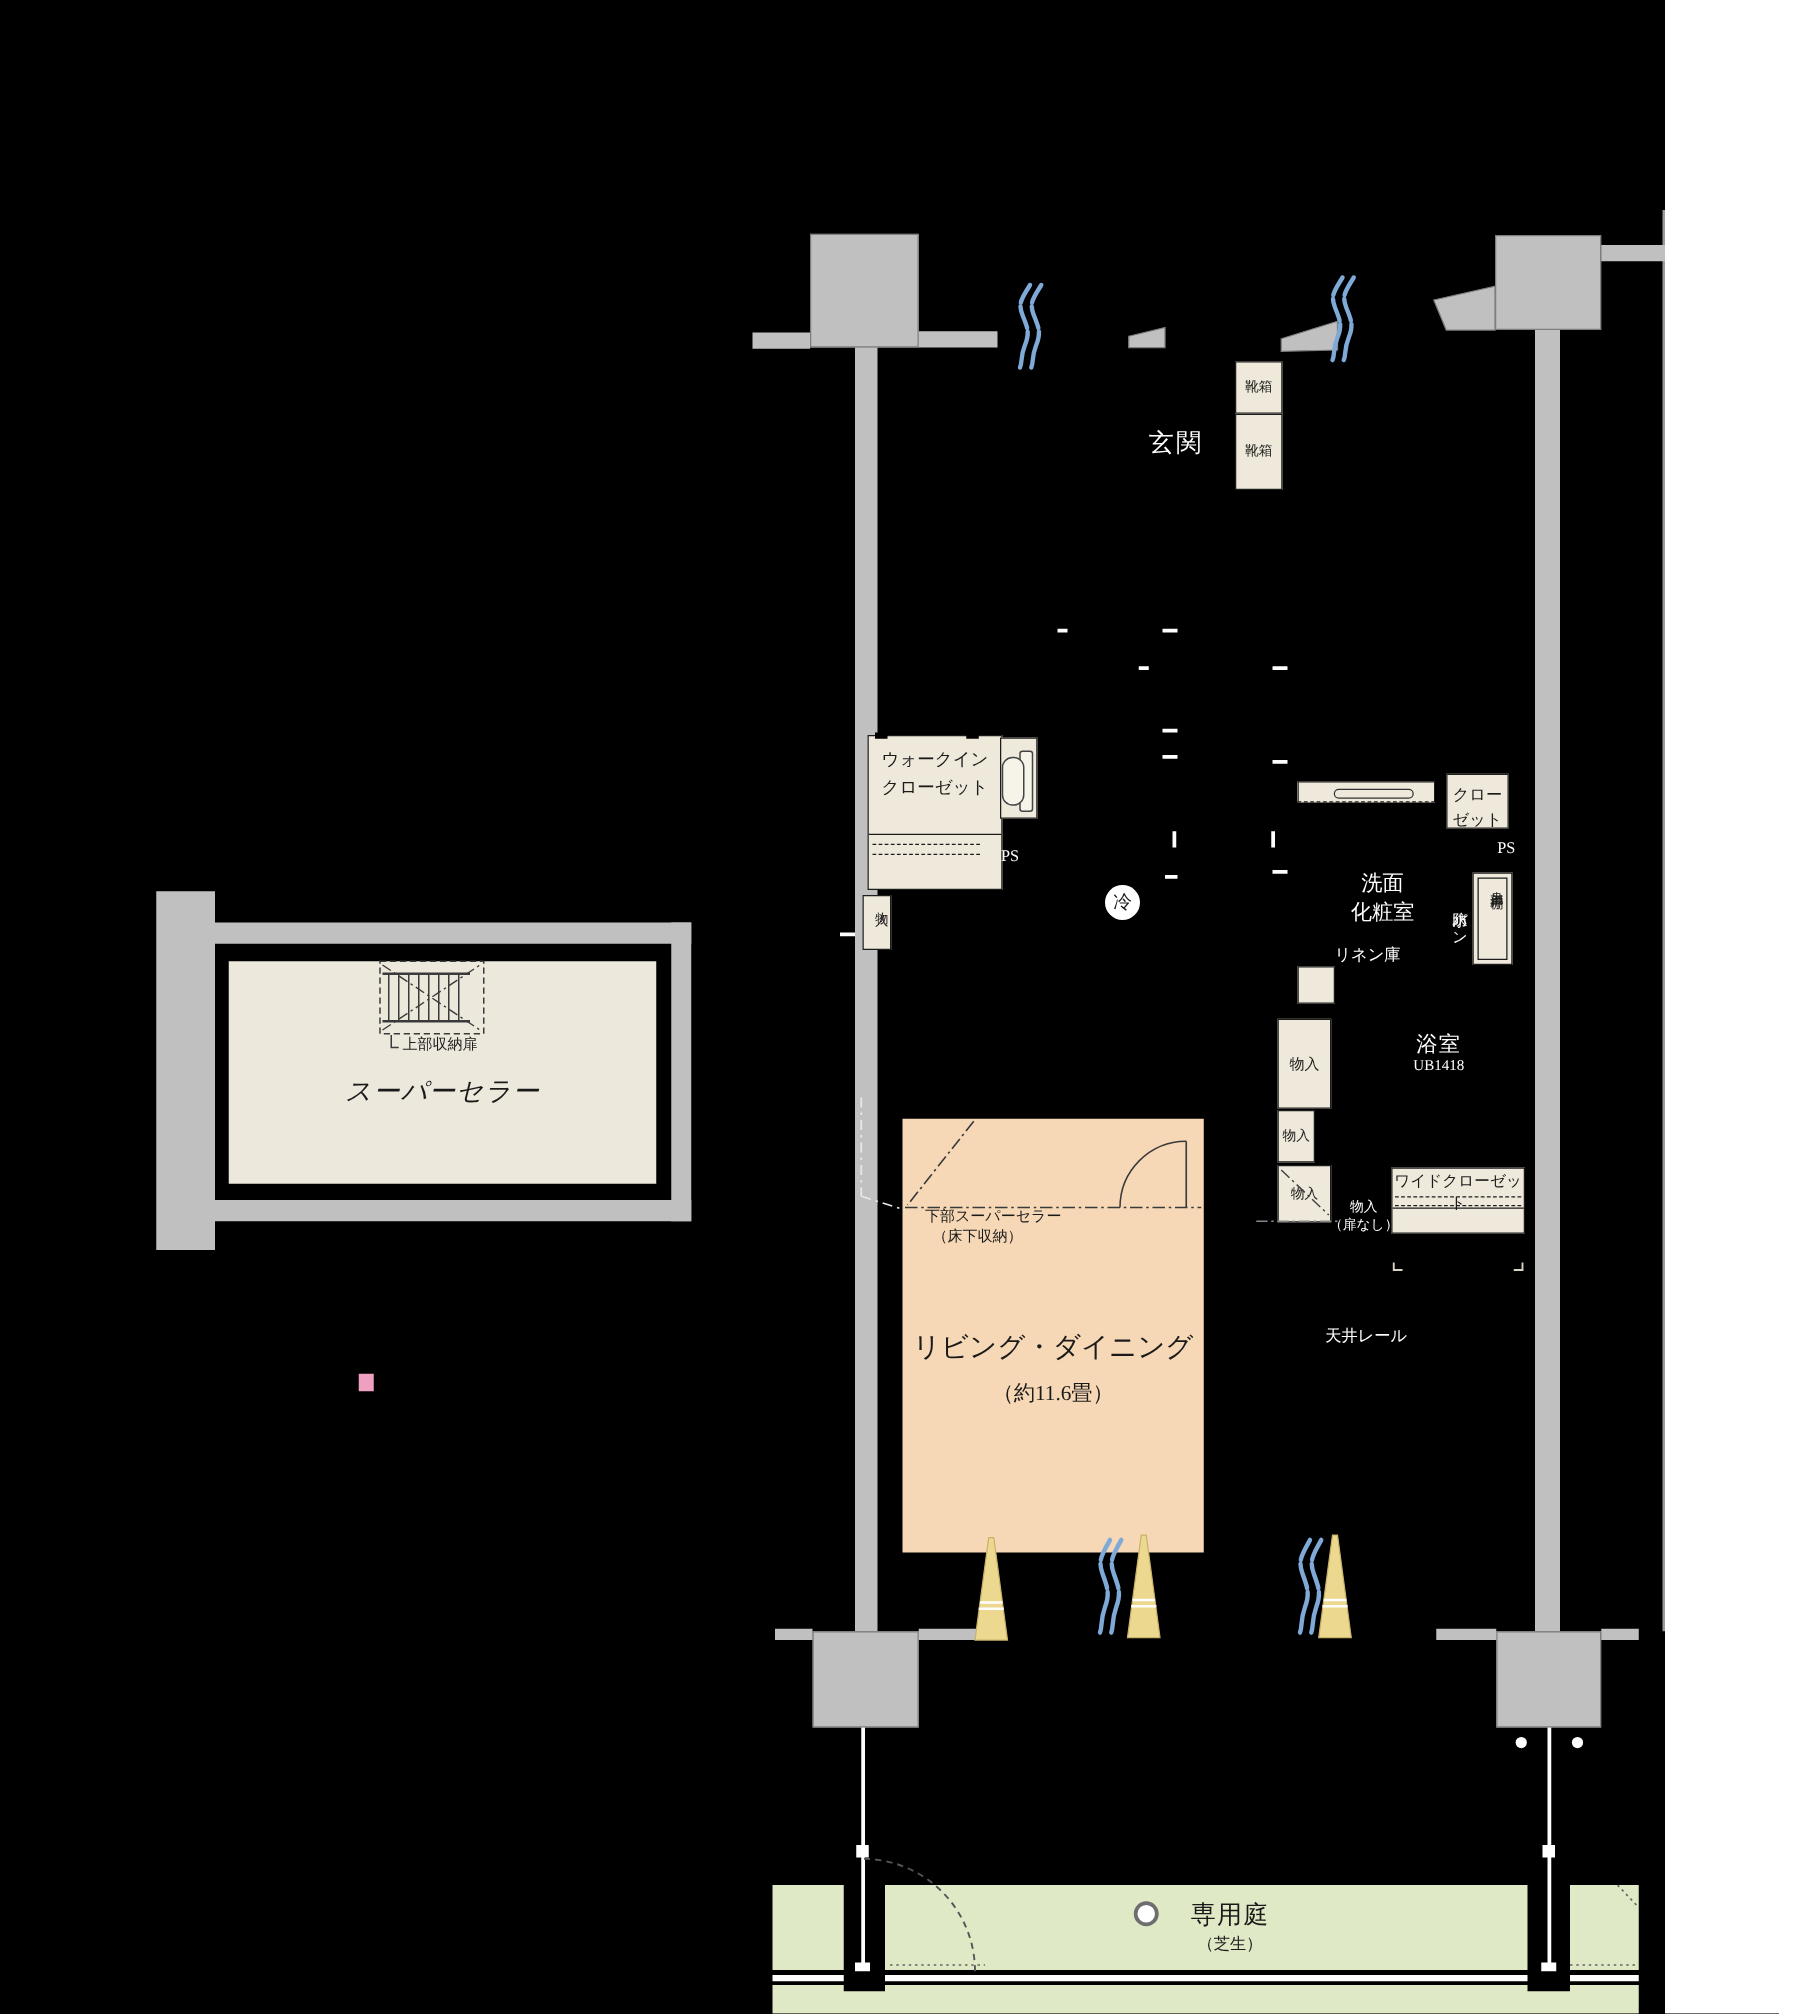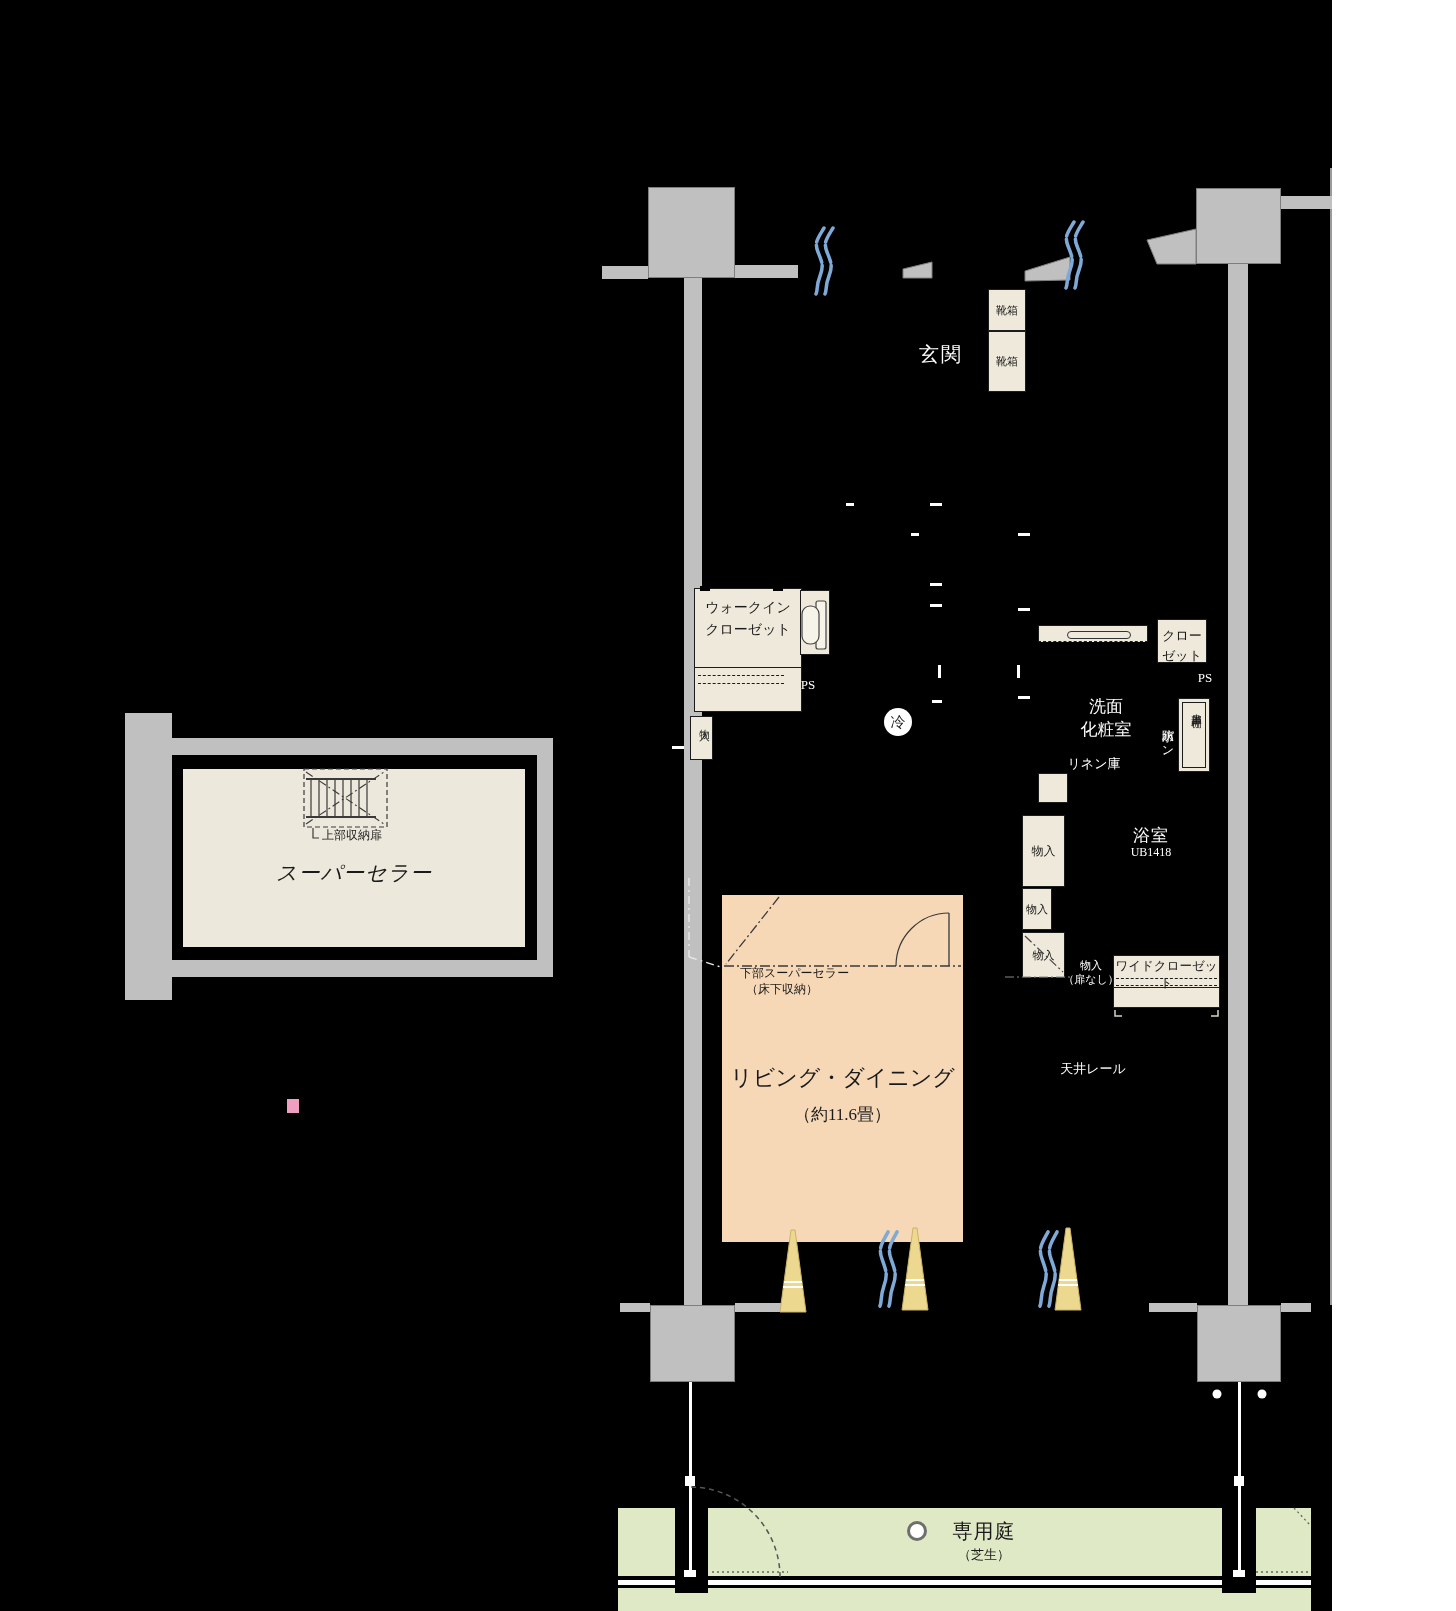--- a/index.html
+++ b/index.html
@@ -107,21 +107,21 @@
   <div class="bx" style="left:1022px;top:888px;width:30px;height:42px;">
     <div class="lbl blk" style="left:0;top:0;width:100%;line-height:40px;font-size:11px;">物入</div>
   </div>
   <div class="bx" style="left:1022px;top:932px;width:43px;height:46px;">
     <div class="lbl blk" style="left:0;top:0;width:100%;line-height:44px;font-size:11px;">物入</div>
   </div>
 
   <div class="lbl wht" style="left:1046px;top:958px;width:90px;font-size:11px;">物入</div>
   <div class="lbl wht" style="left:1046px;top:972px;width:90px;font-size:11px;">（扉なし）</div>
 
-  <div class="bx" style="left:1113px;top:955px;width:107px;height:53px;">
+  <div class="bx" style="left:1113px;top:934px;width:107px;height:53px;">
     <div class="lbl blk" style="left:0;top:2px;width:100%;font-size:12.5px;">ワイドクローゼット</div>
     <div class="abs dotrow" style="left:2px;top:22px;width:101px;height:6px;"></div>
     <div class="abs" style="left:0;top:31px;width:100%;height:0;border-top:1px solid #1c1c1c;"></div>
   </div>
 
   <div class="lbl wht" style="left:1043px;top:1060px;width:100px;font-size:13px;">天井レール</div>
 
   <div class="abs" style="left:722px;top:895px;width:241px;height:347px;background:#f6d8b6;">
     <div class="abs blk" style="left:18px;top:70px;font-size:12px;">下部スーパーセラー</div>
     <div class="abs blk" style="left:24px;top:86px;font-size:12px;">（床下収納）</div>

